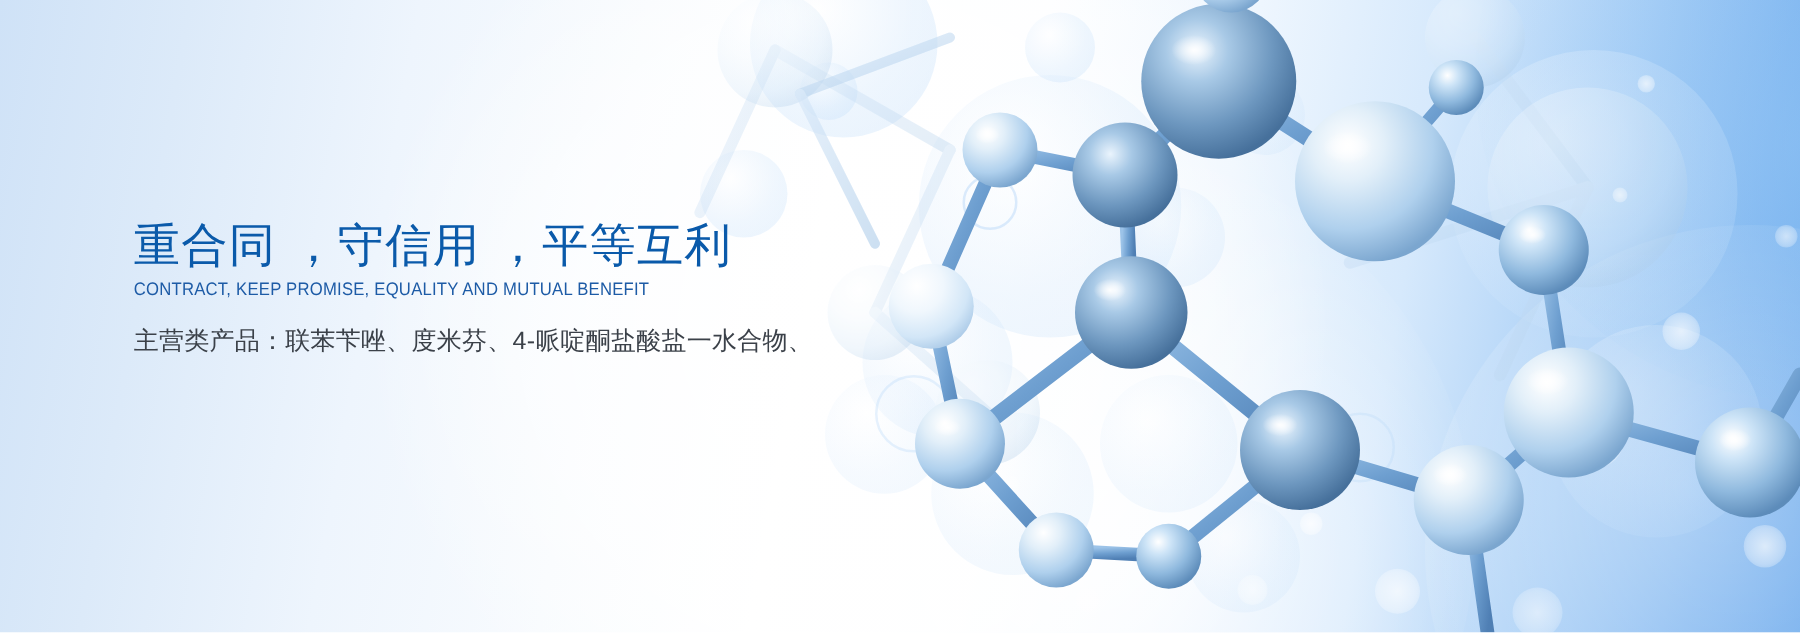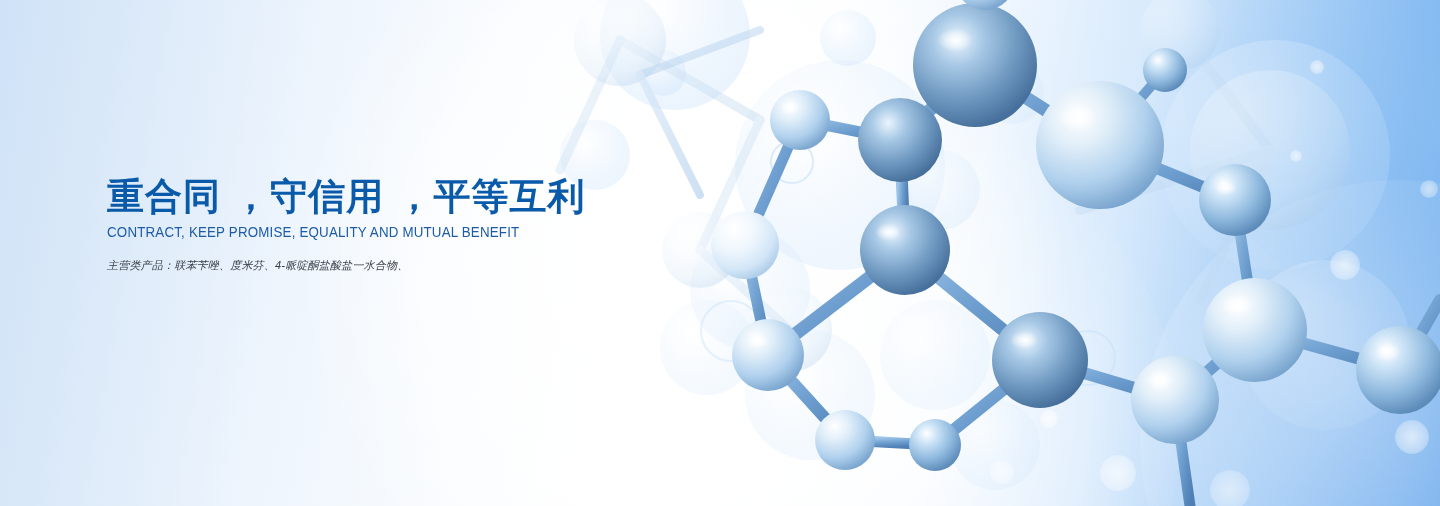--- a/index.html
+++ b/index.html
@@ -87,43 +87,42 @@
 
   
   .text-block {
     position: absolute;
     left: 107px;
     top: 176px;
     width: 620px;
   }
   .headline {
     font-size: 37px;
-    font-weight: bold;
+    font-weight: normal;
     letter-spacing: 1px;
     color: #0a5aaa;
     line-height: 1.15;
     margin: 0 0 5px 0;
     white-space: nowrap;
   }
   .subhead {
     font-size: 14.5px;
     letter-spacing: 0.2px;
     color: #1d5ba6;
     margin: 0 0 16px 0;
     transform: scaleX(0.92);
     transform-origin: left center;
     white-space: nowrap;
   }
   .desc {
-    font-size: 11px;
+    font-size: 20px;
     color: #3b4149;
     line-height: 1.72;
     margin: 0;
     letter-spacing: 0.2px;
-    font-style: italic;
   }
   .desc div { white-space: nowrap; }
 </style>
 </head>
 <body>
 
 <div class="banner">
 
   <div class="glow glow-center"></div>
   <div class="glow glow-mid"></div>

